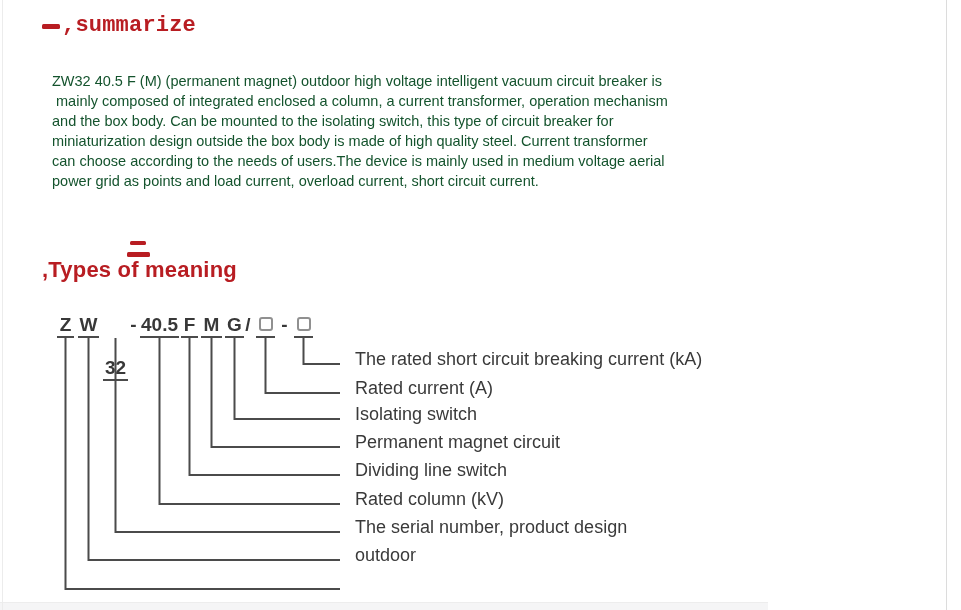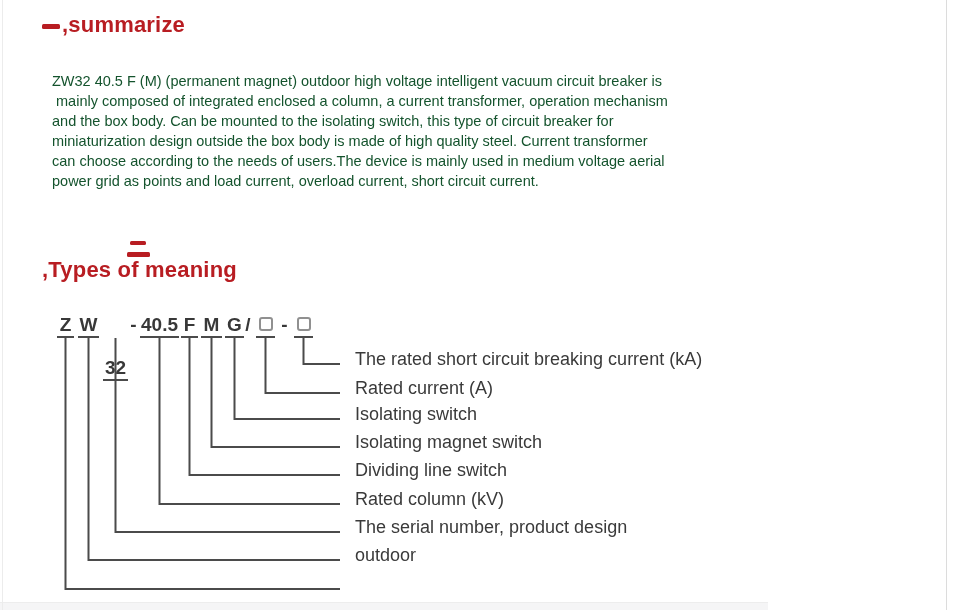--- a/index.html
+++ b/index.html
@@ -12,21 +12,21 @@
     overflow:hidden;
   }
   .page { position:absolute; inset:0; background:#fff; }
 
   .heading {
     position:absolute; left:42px; height:28px;
     display:flex; align-items:center;
     font-size:22px; font-weight:bold; color:#b81d22;
     letter-spacing:0.2px;
   }
-  #h1-summarize { top:11px; }
+  #h1-summarize { top:11px;font-family:Liberation Mono, monospace; }
   #h1-types { top:243px;flex-direction:column; }
 
   .numeral { display:flex; flex-direction:column; justify-content:center; margin-right:2px; }
   .numeral .bar { background:#b81d22; border-radius:1.5px; }
   .numeral.one .bar { width:18px; height:4.5px; margin-top:3px; }
   .numeral.two { margin-top:-2px; }
   .numeral.two .bar-top { width:16px; height:4px; margin:0 auto; }
   .numeral.two .bar-bottom { width:23px; height:4.5px; margin-top:7px; }
 
   .para {
@@ -111,21 +111,21 @@
         <path d="M159.5 338 V504 H340"></path>
         <path d="M189.5 338 V475 H340"></path>
         <path d="M211.5 338 V447 H340"></path>
         <path d="M234.5 338 V419 H340"></path>
         <path d="M265.5 338 V393 H340"></path>
         <path d="M303.5 338 V364 H340"></path>
       </svg>
       <div class="diagram-label" style="top: 350px;">The rated short circuit breaking current (kA)</div>
       <div class="diagram-label" style="top: 379px;">Rated current (A)</div>
       <div class="diagram-label" style="top: 405px;">Isolating switch</div>
-      <div class="diagram-label" style="top: 433px;">Isolating magnet switch</div>
+      <div class="diagram-label" style="top: 433px;">Permanent magnet circuit</div>
       <div class="diagram-label" style="top: 461px;">Dividing line switch</div>
       <div class="diagram-label" style="top: 490px;">Rated column (kV)</div>
       <div class="diagram-label" style="top: 518px;">The serial number, product design</div>
       <div class="diagram-label" style="top: 546px;">outdoor</div>
       <div class="diagram-label" style="top: 607px; margin-left: 28px;">Vacuum circuit breaker</div>
     </div>
 
   <div class="bottom-band"></div>
   <div class="edge-left"></div>
   <div class="edge-right"></div>

